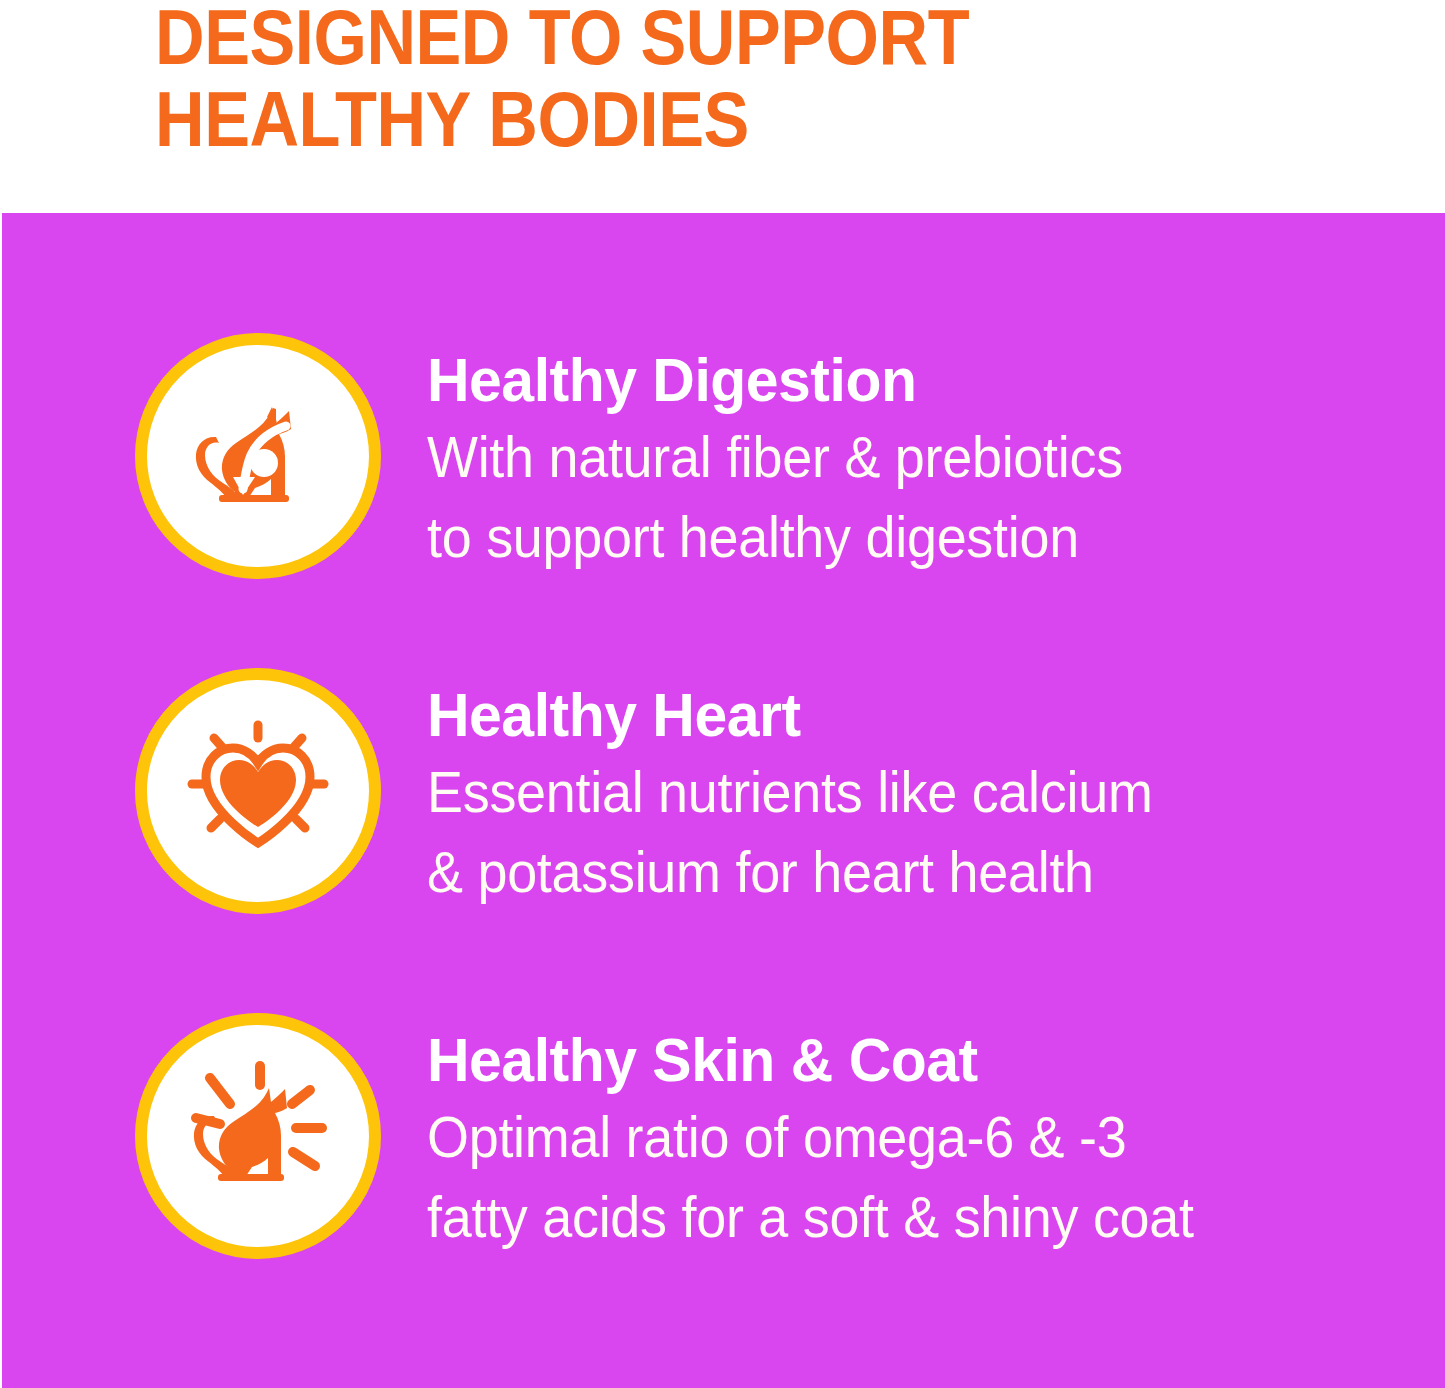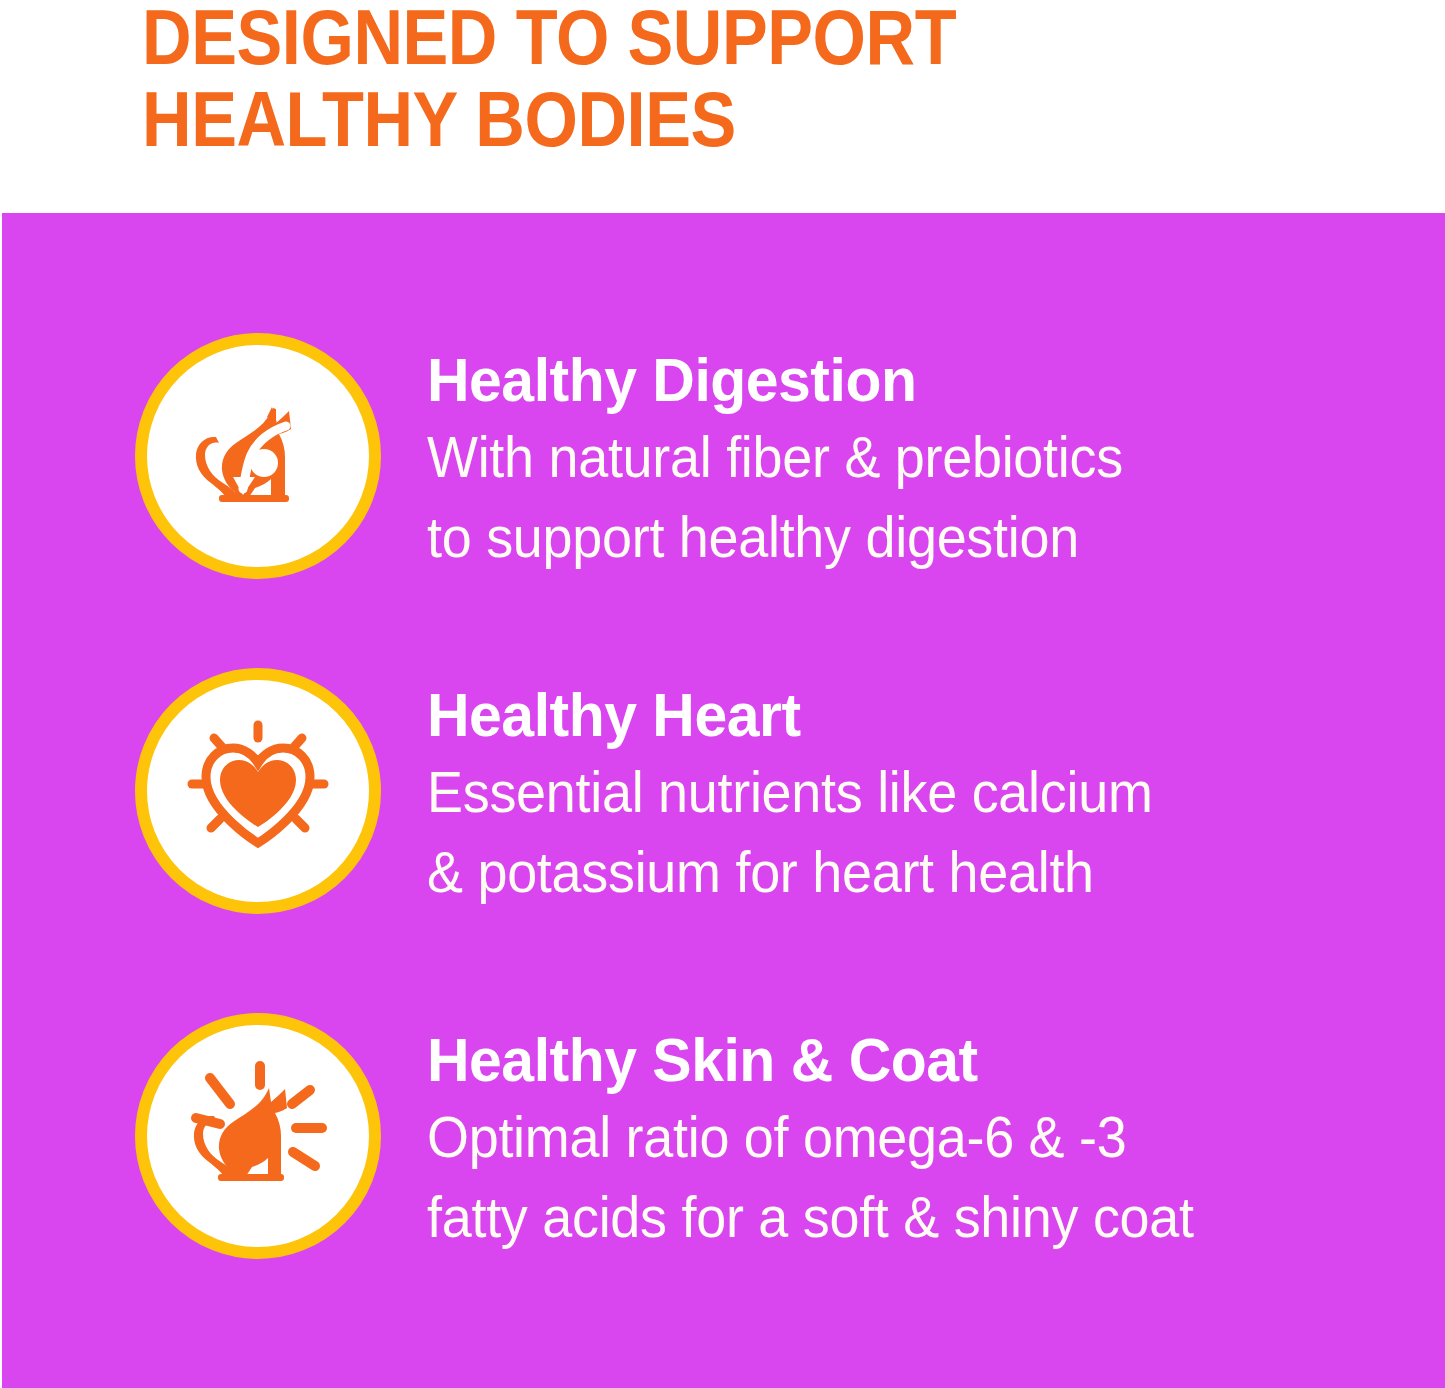--- a/index.html
+++ b/index.html
@@ -16,21 +16,21 @@
   #page {
     position: relative;
     width: 1445px;
     height: 1388px;
     background: #ffffff;
   }
 
   
   .header {
     position: absolute;
-    left: 4px;
+    left: 17px;
     top: 0;
     width: 1220px;
     height: 213px;
     background: #ffffff;
     box-sizing: border-box;
   }
   .header-title {
     position: absolute;
     left: 138px;
     top: -4px;

